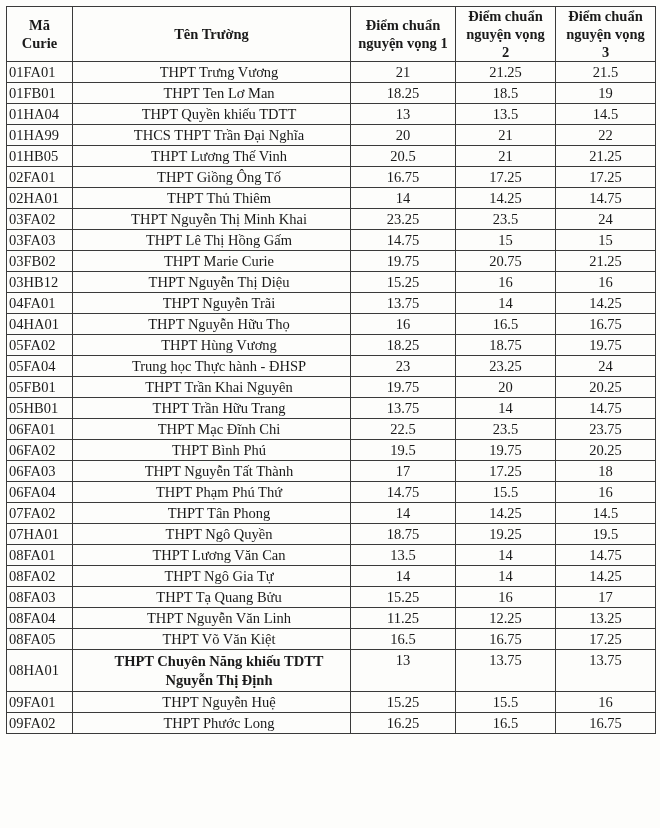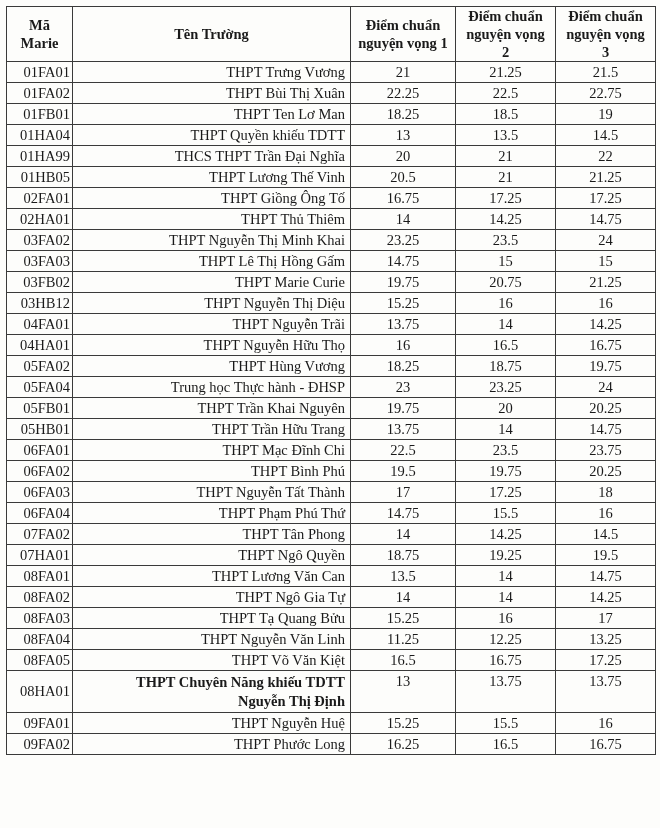--- a/index.html
+++ b/index.html
@@ -19,22 +19,22 @@
       height: 20px;
       overflow: hidden;
     }
     th {
       font-weight: bold;
       text-align: center;
       height: 43px;
       line-height: 18px;
       font-size: 14.5px;
     }
-    td.code { text-align: right; padding: 0 2px; }
-    td.name { text-align: right; padding-left: 20px; margin-top: 48px; }
+    td.code { text-align: left; padding: 0 2px; }
+    td.name { text-align: center; padding-left: 20px; margin-top: 48px; }
     td.num { text-align: center; }
     tr.tall td { height: 40px; }
     tr.tall td.name { line-height: 19px; font-weight: bold; }
     tr.tall td.num { vertical-align: top; padding-top: 1px; }
   </style>
 </head>
 <body>
 
 <div class="page">
   <table>
@@ -42,21 +42,21 @@
       <col style="width:66px">
       <col style="width:278px">
       <col style="width:105px">
       <col style="width:100px">
       <col style="width:100px">
     </colgroup>
     <thead>
       <tr>
         <th>
           <span>Mã</span><br>
-          <span>Marie</span>
+          <span>Curie</span>
         </th>
         <th>Tên Trường</th>
         <th>
           <span>Điểm chuẩn</span><br>
           <span>nguyện vọng 1</span>
         </th>
         <th>
           <span>Điểm chuẩn</span><br>
           <span>nguyện vọng 2</span>
         </th>
@@ -68,27 +68,20 @@
     </thead>
     <tbody id="table-body">
         <tr>
           <td class="code">01FA01</td>
           <td class="name">THPT Trưng Vương</td>
           <td class="num">21</td>
           <td class="num">21.25</td>
           <td class="num">21.5</td>
         </tr>
         <tr>
-          <td class="code">01FA02</td>
-          <td class="name">THPT Bùi Thị Xuân</td>
-          <td class="num">22.25</td>
-          <td class="num">22.5</td>
-          <td class="num">22.75</td>
-        </tr>
-        <tr>
           <td class="code">01FB01</td>
           <td class="name">THPT Ten Lơ Man</td>
           <td class="num">18.25</td>
           <td class="num">18.5</td>
           <td class="num">19</td>
         </tr>
         <tr>
           <td class="code">01HA04</td>
           <td class="name">THPT Quyền khiếu TDTT</td>
           <td class="num">13</td>

